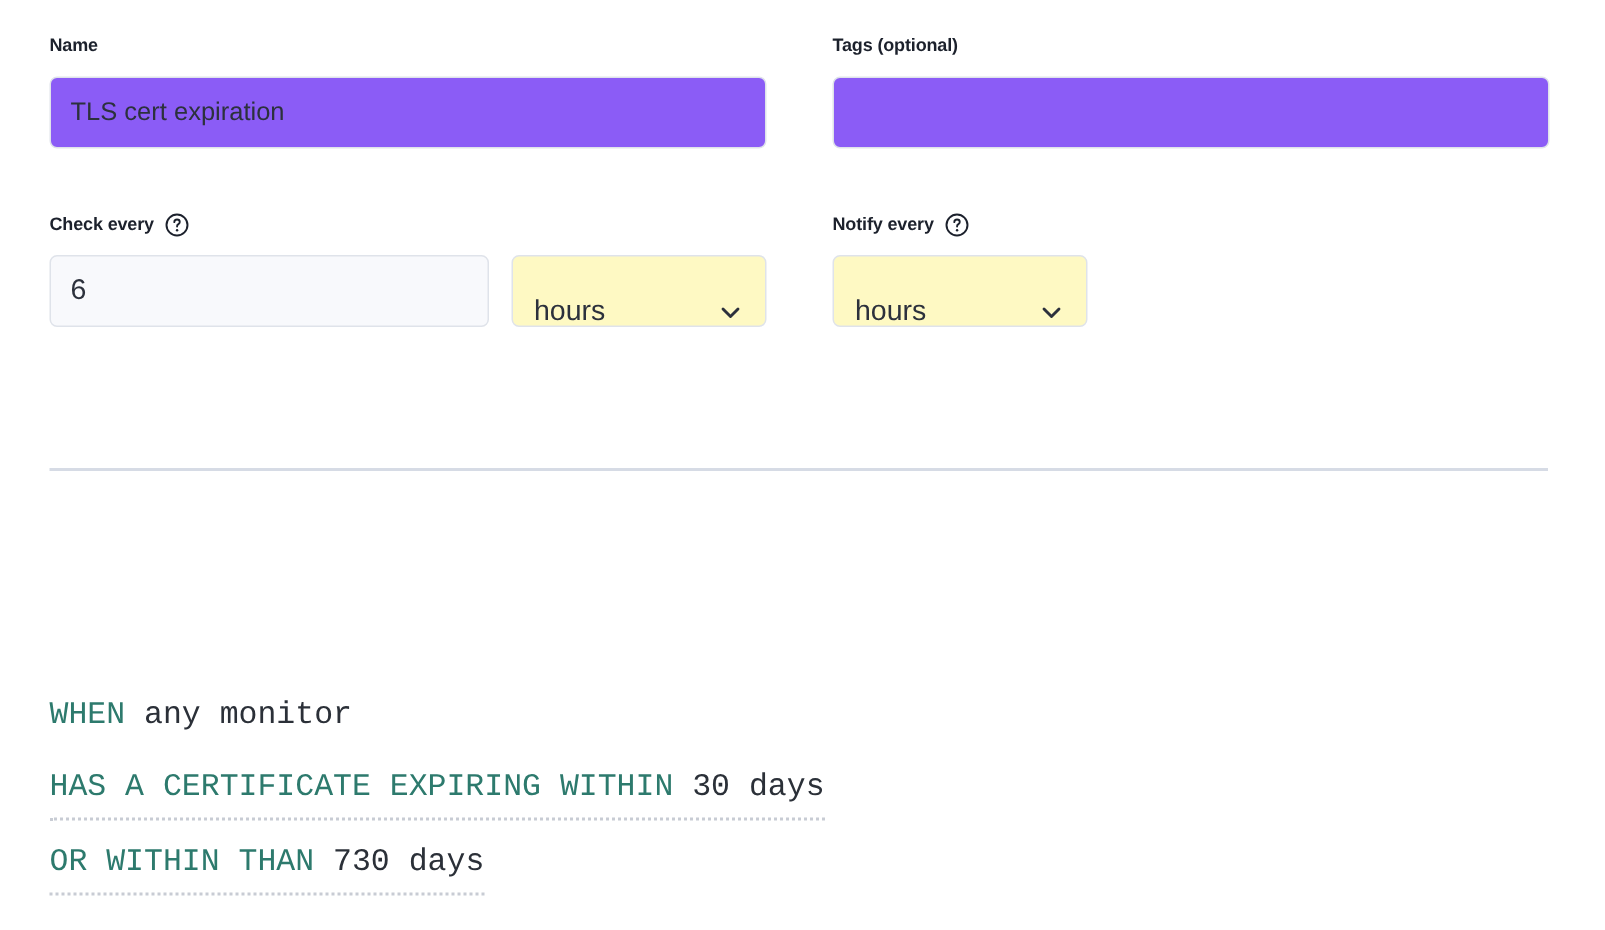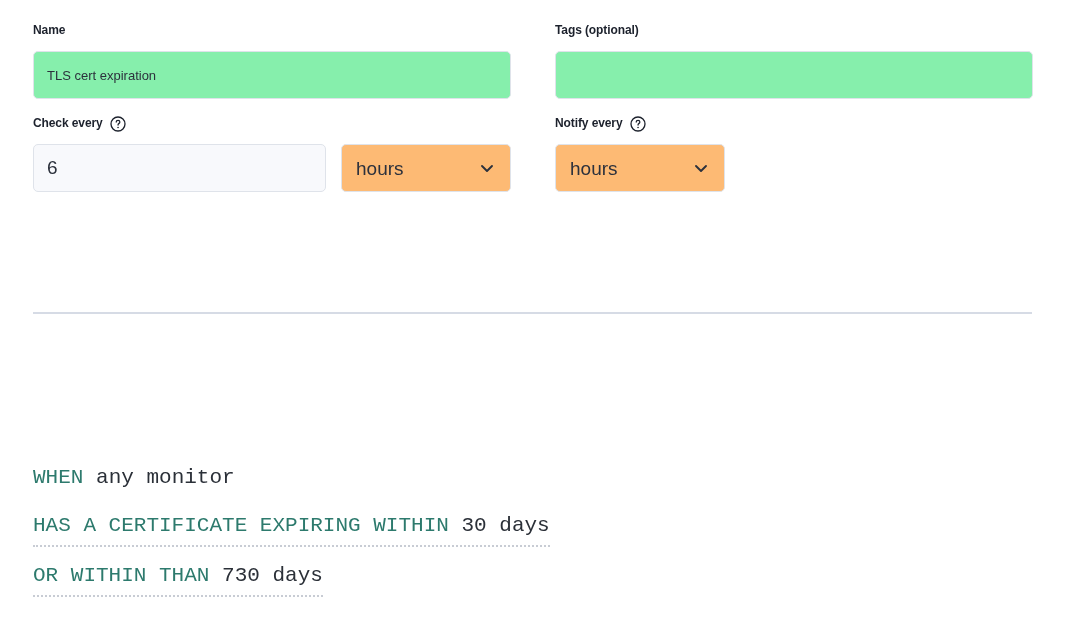--- a/index.html
+++ b/index.html
@@ -29,21 +29,21 @@
     left: 33px;
     top: 20px;
     width: 1000px;
   }
 
   .field-row {
     display: flex;
     gap: 44px;
   }
   .field-row + .field-row {
-    margin-top: 14px;
+    margin-top: 40px;
   }
 
   .field-col {
     width: 478px;
     flex: 0 0 478px;
   }
 
   .field-label {
     font-size: 12px;
     font-weight: 700;
@@ -63,25 +63,25 @@
     flex: 0 0 16px;
     position: relative;
     top: 1px;
   }
   .help-icon svg { display: block; }
 
   .text-input {
     box-sizing: border-box;
     width: 100%;
     height: 48px;
-    background: #86efac;
+    background: #8b5cf6;
     border: 1px solid #dfe3ea;
     border-radius: 5px;
     font-family: "Liberation Sans", sans-serif;
-    font-size: 13px;
+    font-size: 17px;
     color: #2c313c;
     padding: 0 13px;
     outline: none;
   }
   .text-input::placeholder { color: #9aa2b1; }
 
   .inline-group {
     display: flex;
     gap: 15px;
   }
@@ -98,25 +98,25 @@
     color: #2c313c;
     padding: 0 13px;
     outline: none;
   }
 
   .unit-select {
     box-sizing: border-box;
     width: 170px;
     flex: 0 0 170px;
     height: 48px;
-    background: #fdba74;
+    background: #fef9c3;
     border: 1px solid #dfe3ea;
     border-radius: 5px;
     display: flex;
-    align-items: center;
+    align-items: flex-end;
     justify-content: space-between;
     padding: 0 14px 0 14px;
     cursor: pointer;
     user-select: none;
   }
   .unit-select .unit-value {
     font-size: 19px;
     color: #2c313c;
     line-height: 1;
   }

